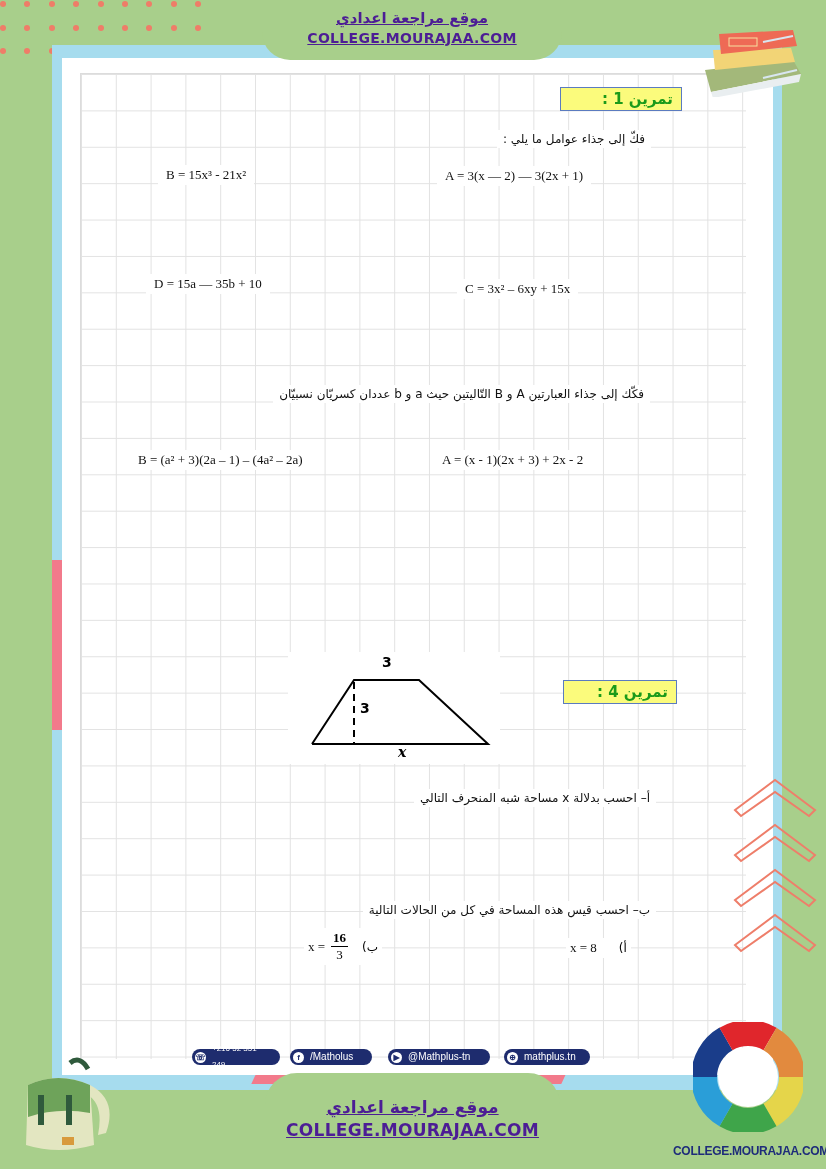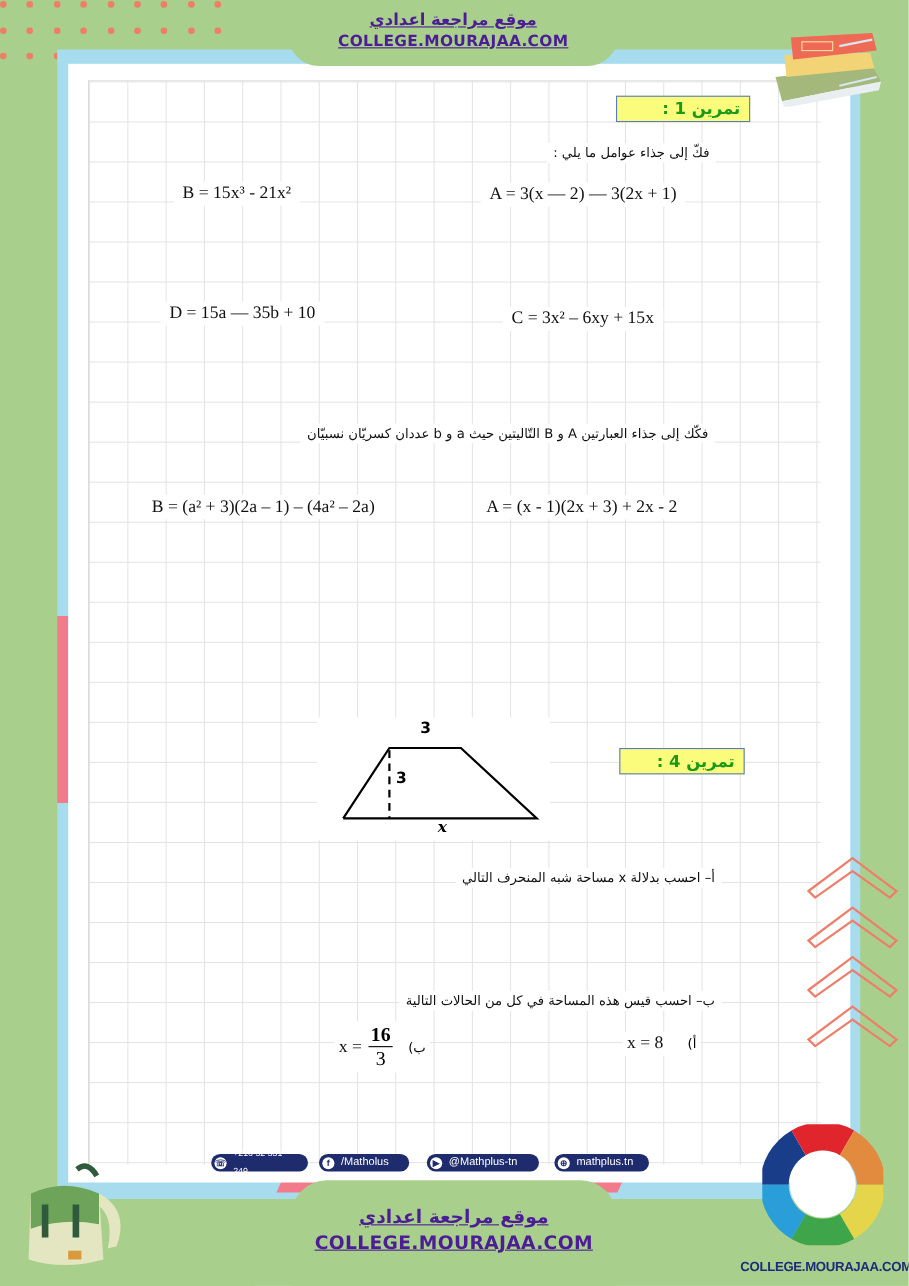--- a/index.html
+++ b/index.html
@@ -37,21 +37,21 @@
   .bottom-pill { left: 265px; top: 1073px; width: 295px; height: 96px; border-radius: 32px 32px 0 0; }
   .bottom-pill .ar { font-size: 17px; line-height: 22px; padding-top: 23px; }
   .bottom-pill .en { font-size: 17px; line-height: 24px; letter-spacing: 0.3px; }
   
   .ex-title {
     background: #fbfb7c; border: 1px solid #5b7bbf; color: #1a9a1a;
     font-size: 15px; font-weight: bold; text-align: right; padding: 0 8px;
     height: 22px; line-height: 22px; direction: rtl;
   }
   .ar-text { font-family: "DejaVu Sans", sans-serif; font-size: 12px; color: #111; direction: rtl; white-space: nowrap; background: #fff; padding: 2px 6px; }
-  .math { font-family: "Liberation Serif", serif; font-size: 16px; color: #111; white-space: nowrap; background: #fff; padding: 2px 8px; }
+  .math { font-family: "Liberation Serif", serif; font-size: 13px; color: #111; white-space: nowrap; background: #fff; padding: 2px 8px; }
   .white-box { background: #fff; }
   
   .social {
     height: 16px; border-radius: 9px; background: #1e2c6e; color: #fff;
     font-family: "Liberation Sans", sans-serif; font-size: 10px; line-height: 16px;
     display: flex; align-items: center; padding: 0 8px 0 3px; gap: 6px; box-sizing: border-box;
   }
   .social .ic { width: 11px; height: 11px; border-radius: 50%; background: #fff; color: #1e2c6e; font-size: 8px; line-height: 11px; text-align: center; font-weight: bold; }
   .brand-logo-text { color: #1e2c7a; font-family: "Liberation Sans", sans-serif; font-weight: bold; font-size: 12px; letter-spacing: -0.3px; }
 </style>
@@ -140,21 +140,21 @@
 <div class="abs ar-text" style="right:170px; top:789px;">أ– احسب بدلالة x مساحة شبه المنحرف التالي</div>
 <div class="abs ar-text" style="right:170px; top:901px;margin-left:32px;">ب– احسب قيس هذه المساحة في كل من  الحالات التالية</div>
 
 <div class="abs white-box" style="left:566px; top:938px; display:flex; gap:22px; align-items:center; padding:2px 4px;">
   <span class="math" style="padding:0;">x = 8</span>
   <span style="font-size:12px; direction:rtl;">أ)</span>
 </div>
 
 <div class="abs white-box" style="left:304px; top:928px; display:flex; gap:6px; align-items:center; padding:2px 4px;">
   <span class="math" style="padding:0;">x =</span>
-  <span style="display:inline-flex; flex-direction:column; align-items:center; font-family:'Liberation Serif',serif; font-size:18px;">
+  <span style="display:inline-flex; flex-direction:column; align-items:center; font-family:'Liberation Serif',serif; font-size:13px;">
     <span style="border-bottom:1px solid #000; padding:0 2px; font-weight:bold;">16</span>
     <span>3</span>
   </span>
   <span style="font-size:12px; direction:rtl; margin-left:8px;">ب)</span>
 </div>
 
 <div class="abs" style="left:192px; top:1049px; display:flex; gap:10px;">
   <div class="social" style="width:88px;">
     <span class="ic">☏</span>
     <span style="font-size:8px;">+216 52 351 249</span>

